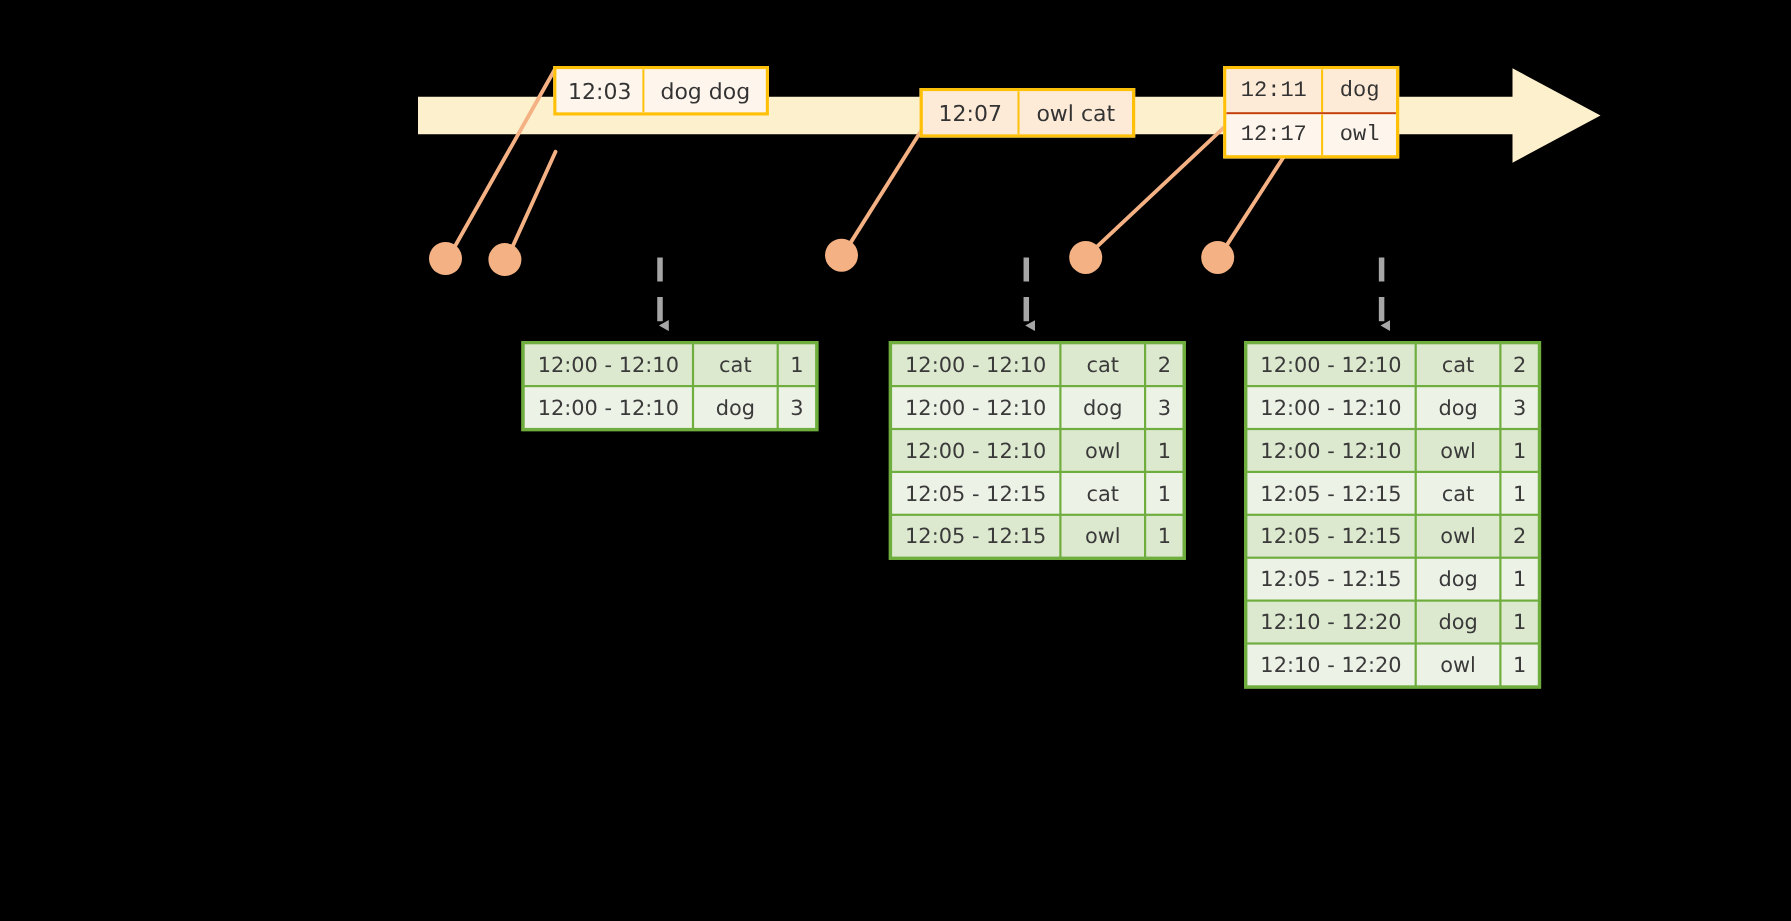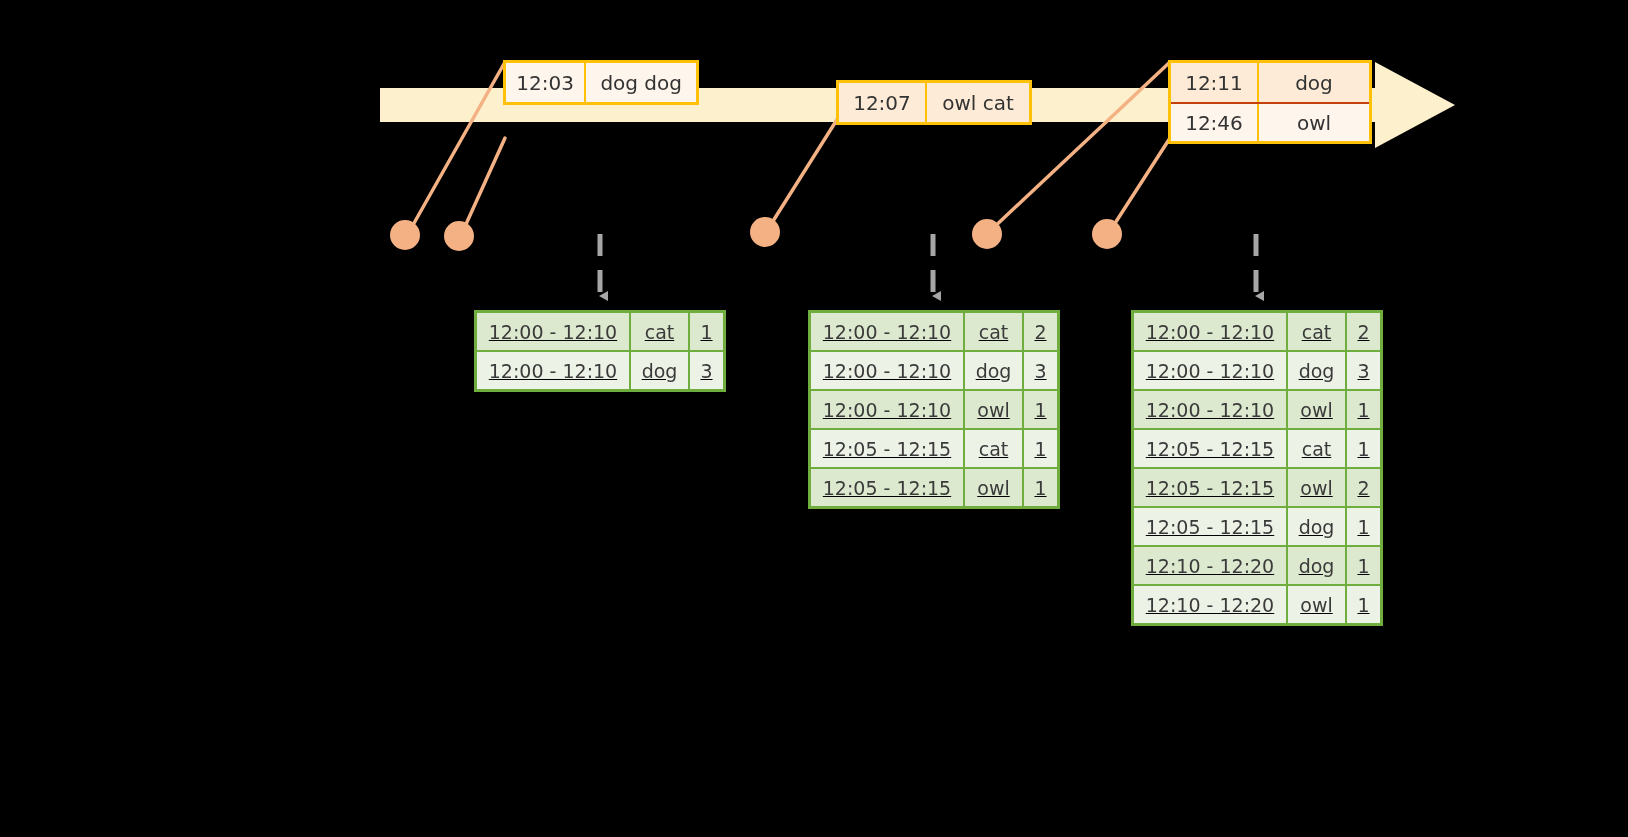--- a/index.html
+++ b/index.html
@@ -52,34 +52,33 @@
     position: absolute;
     border: 3px solid #6FAE3E;
     background: #6FAE3E;
     display: flex;
     flex-direction: column;
   }
   .res-row {
     display: flex;
     height: 37px;
     margin-bottom: 2px;
-    text-decoration: underline;
   }
   .res-row:last-child { margin-bottom: 0; }
   .res-row.shade .cell { background: #DDE9CF; }
   .res-row.light .cell { background: #EDF2E7; }
   .cell {
     display: flex; align-items: center; justify-content: center;
     font-size: 19px; color: #3A3A3A;
     white-space: nowrap;
     margin-right: 2px;
   }
   .cell:last-child { margin-right: 0; }
   .c-window { width: 152px; }
-  .c-word   { width: 57px; text-align: right; }
+  .c-word   { width: 75px; text-align: right; }
   .c-count  { width: 33px; }
 </style>
 </head>
 <body>
 
 <div id="stage">
 
   <svg id="wires" viewBox="0 0 1628 837" xmlns="http://www.w3.org/2000/svg">
     <defs>
       <marker id="mk-gray" markerWidth="10" markerHeight="10" refX="5" refY="8" orient="auto" markerUnits="userSpaceOnUse">
@@ -121,27 +120,27 @@
     </div>
   </div>
 
   <div class="evt-box" style="left:836px; top:80px; width:196px;text-align:center;">
     <div class="evt-row alt">
       <div class="evt-time">12:07</div>
       <div class="evt-words">owl cat</div>
     </div>
   </div>
 
-  <div class="evt-box" style="left:1168px; top:60px; width:204px;">
+  <div class="evt-box" style="left:1112px; top:60px; width:160px;font-family:Liberation Mono, monospace;">
     <div class="evt-row alt">
       <div class="evt-time">12:11</div>
       <div class="evt-words">dog</div>
     </div>
     <div class="evt-row plain">
-      <div class="evt-time">12:46</div>
+      <div class="evt-time">12:17</div>
       <div class="evt-words">owl</div>
     </div>
   </div>
 
   <div class="res-table" id="snapshot-1" style="left:474px; top:310px;">
       <div class="res-row shade">
         <div class="cell c-window">12:00 - 12:10</div>
         <div class="cell c-word">cat</div>
         <div class="cell c-count">1</div>
       </div>

